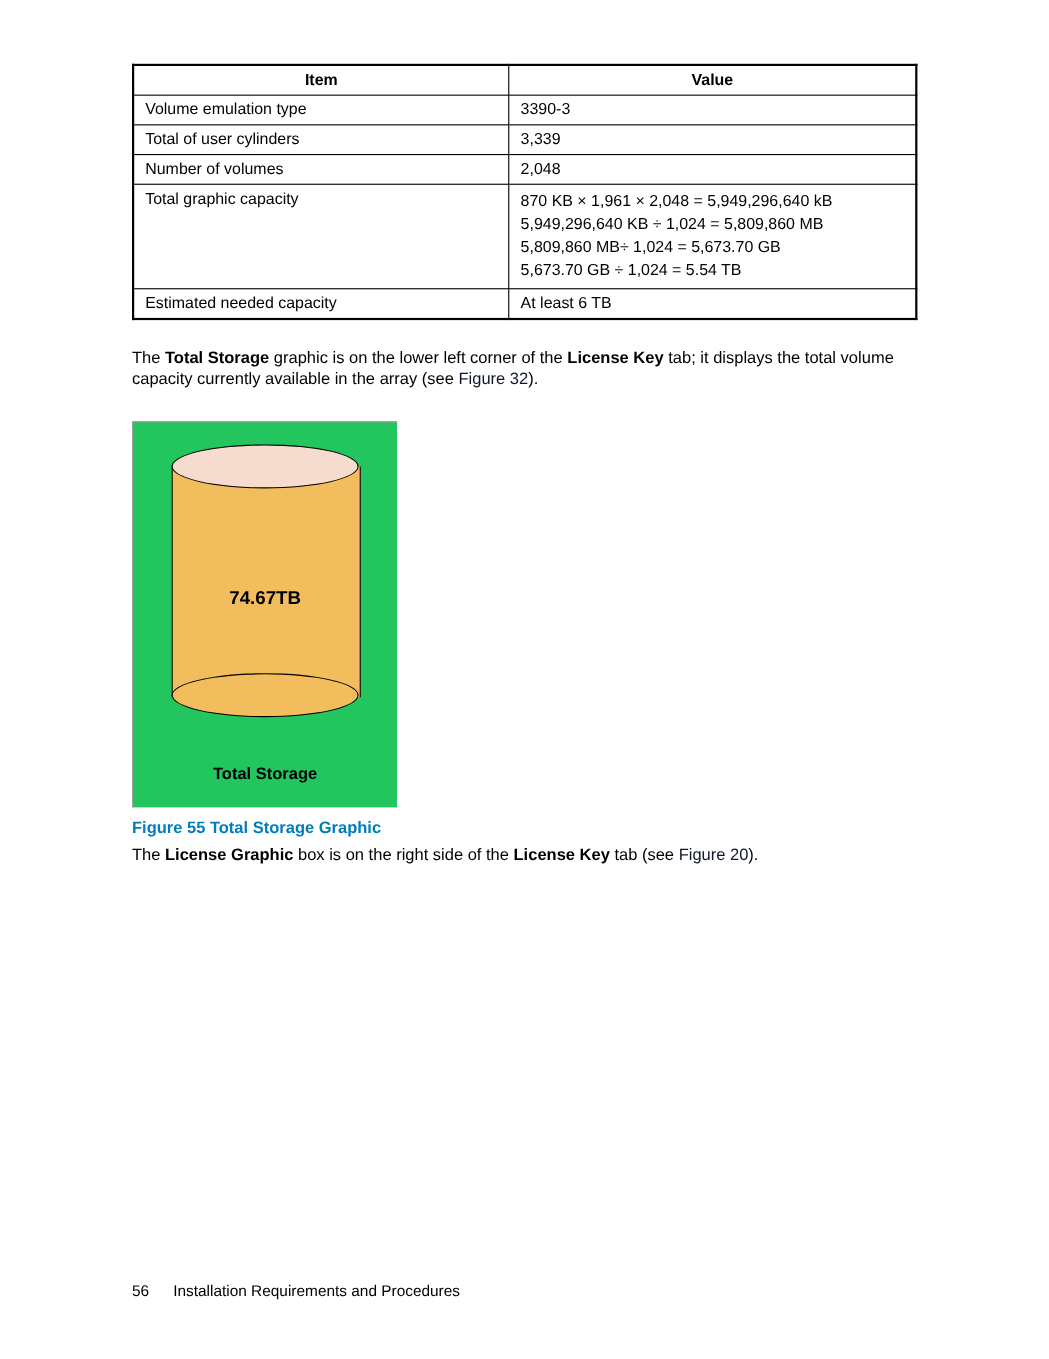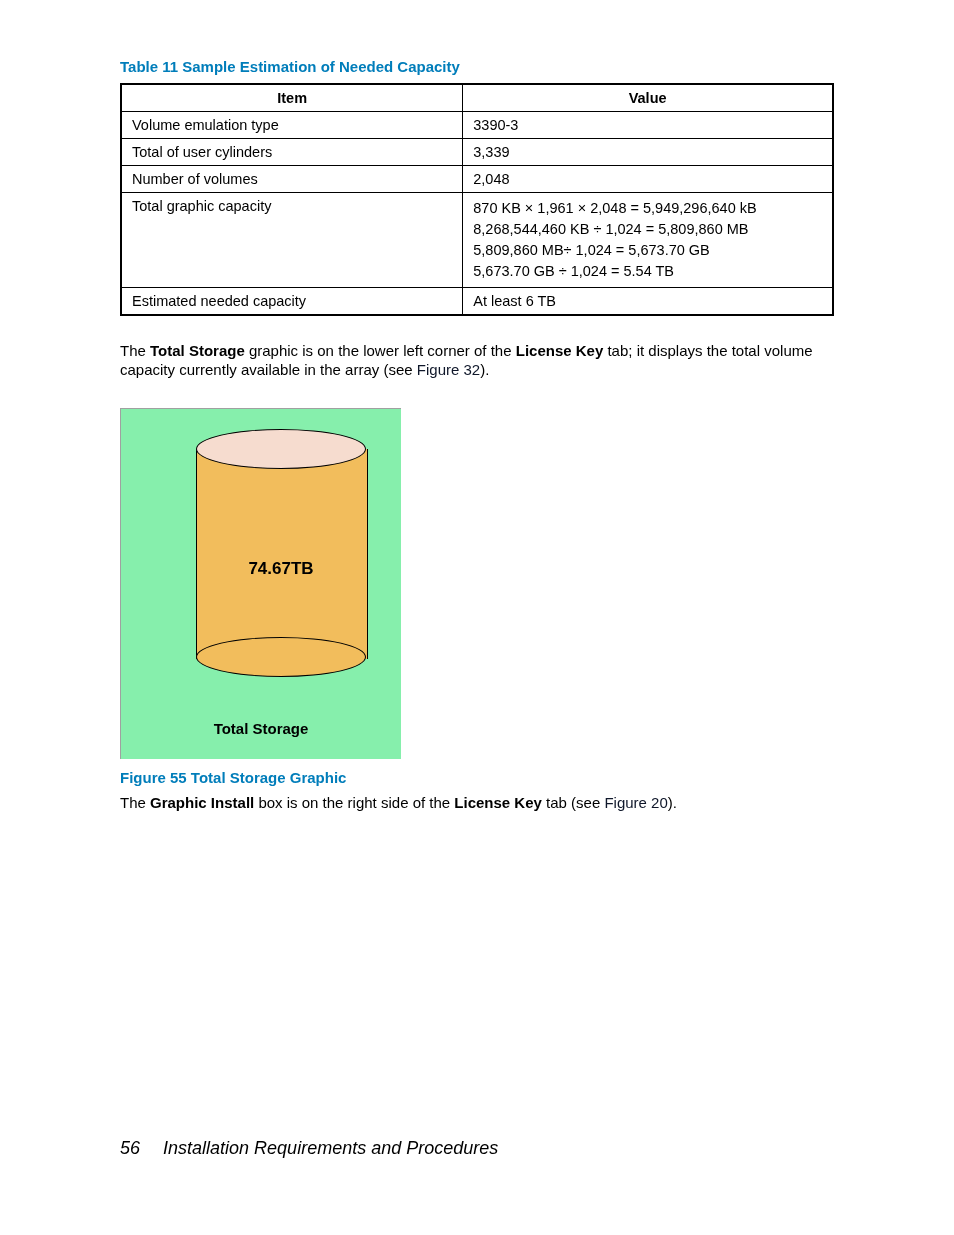--- a/index.html
+++ b/index.html
@@ -47,26 +47,25 @@
     margin-top: 26px;
     font-size: 15px;
     line-height: 1.25;
   }
   .body-para b { font-weight: bold; }
   .link { color: #0f172a; }
   .figure-container {
     margin-top: 28px;
     width: 240px;
     height: 350px;
-    background: #86efac;
+    background: #22c55e;
     border-left: 1px solid #a0a0a0;
     border-top: 1px solid #a0a0a0;
     position: relative;
     text-align: center;
-    padding-left: 40px;
   }
   .cylinder-wrap {
     position: relative;
     width: 170px;
     height: 240px;
     margin: 20px auto 0 auto;
   }
   .cyl-body {
     position: absolute;
     top: 20px; left: 0;
@@ -117,33 +116,31 @@
     font-weight: bold;
     font-size: 15px;
     margin-top: 10px;
   }
   .body-para2 {
     margin-top: 8px;
     font-size: 15px;
   }
   .footer {
     position: absolute;
-    bottom: 76px;
+    bottom: 54px;
     left: 120px;
-    font-size: 18px;
-    font-style: italic;
+    font-size: 14px;
   }
   .footer .pn { margin-right: 18px; }
 </style>
 </head>
 <body>
 
 <div class="page">
 
-  <div class="table-caption">Table 11 Sample Estimation of Needed Capacity</div>
 
   <table class="cap">
     <tbody>
         <tr>
       <th>Item</th>
       <th class="val-col">Value</th>
     </tr>
     <tr>
       <td>Volume emulation type</td>
       <td>3390-3</td>
@@ -153,21 +150,21 @@
       <td>3,339</td>
     </tr>
     <tr>
       <td>Number of volumes</td>
       <td>2,048</td>
     </tr>
     <tr>
       <td>Total graphic capacity</td>
       <td>
         <div class="calc-line">870 KB × 1,961 × 2,048 = 5,949,296,640 kB</div>
-        <div class="calc-line">8,268,544,460 KB ÷ 1,024 = 5,809,860 MB</div>
+        <div class="calc-line">5,949,296,640 KB ÷ 1,024 = 5,809,860 MB</div>
         <div class="calc-line">5,809,860 MB÷ 1,024 = 5,673.70 GB</div>
         <div class="calc-line">5,673.70 GB ÷ 1,024 = 5.54 TB</div>
       </td>
     </tr>
     <tr>
       <td>Estimated needed capacity</td>
       <td>At least 6 TB</td>
     </tr>
   </tbody>
     </table>
@@ -182,21 +179,21 @@
       <div class="cyl-bottom"></div>
       <div class="cyl-top"></div>
       <div class="cyl-label">74.67TB</div>
     </div>
     <div class="fig-graphic-label">Total Storage</div>
   </div>
 
   <div class="figure-caption">Figure 55 Total Storage Graphic</div>
 
   <div class="body-para2">
-    <span>The </span><b>Graphic Install</b><span> box is on the right side of the </span><b>License Key</b><span> tab (see </span><span class="link">Figure 20</span><span>).</span>
+    <span>The </span><b>License Graphic</b><span> box is on the right side of the </span><b>License Key</b><span> tab (see </span><span class="link">Figure 20</span><span>).</span>
   </div>
 
 </div>
 
 <div class="footer">
   <span class="pn">56</span>
   <span>Installation Requirements and Procedures</span>
 </div>
 
 </body></html>

